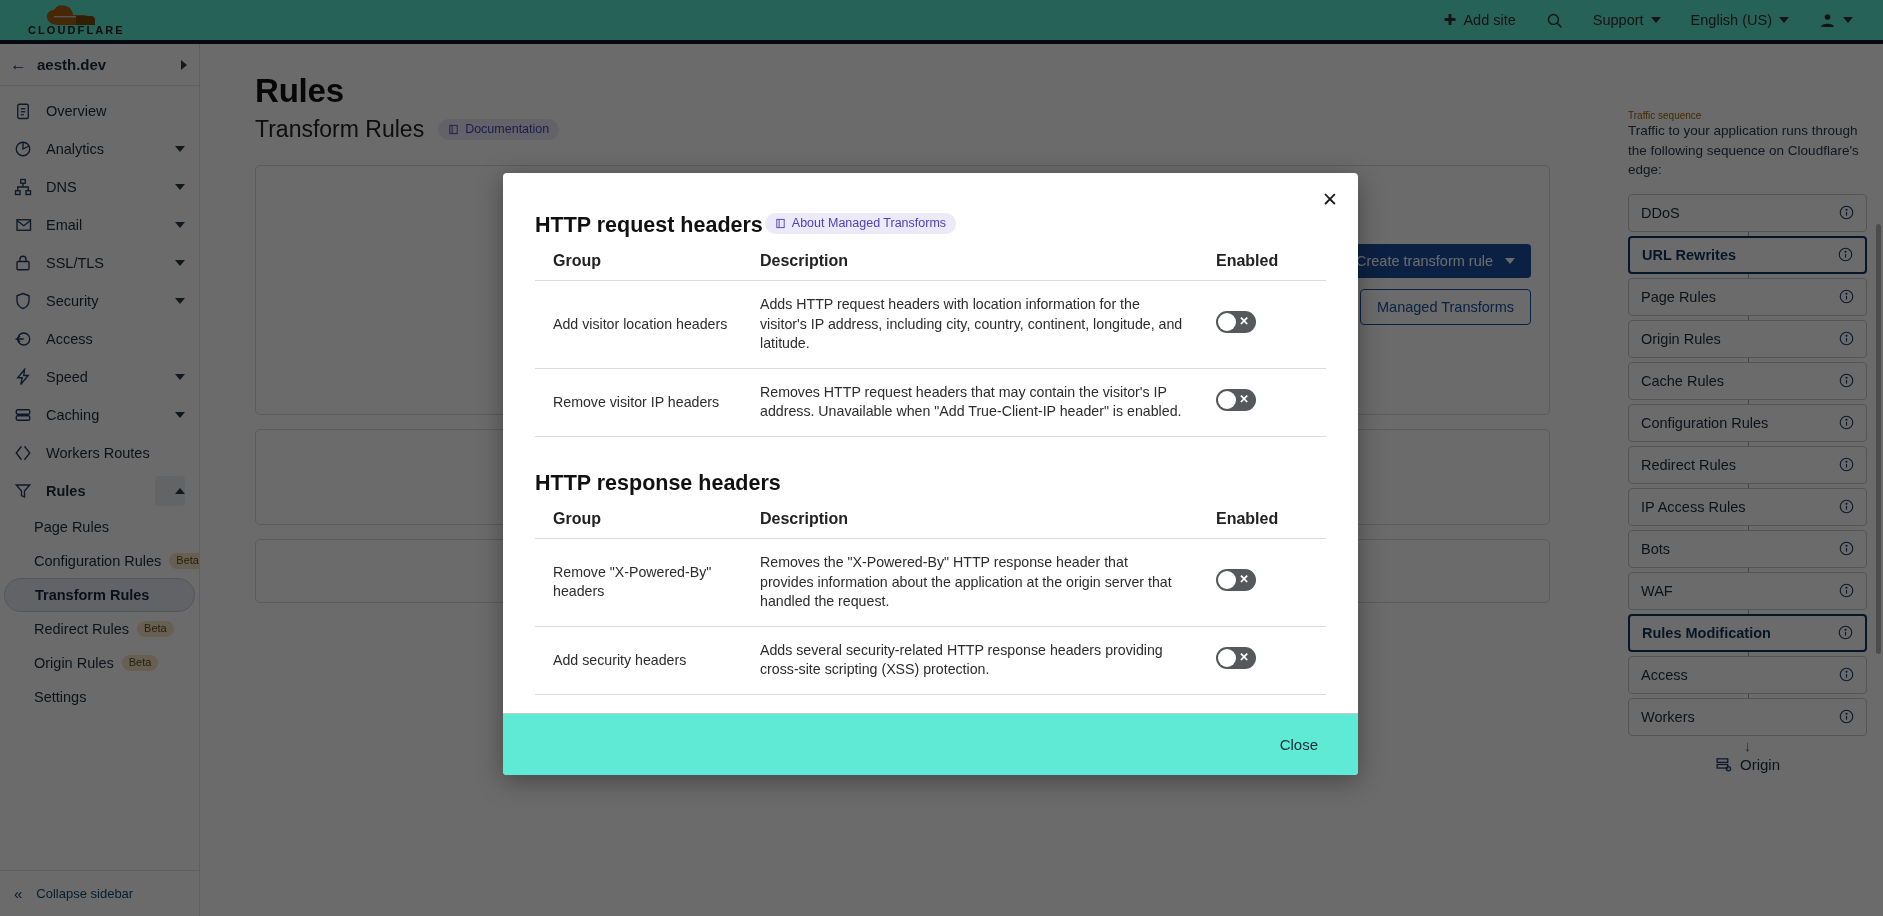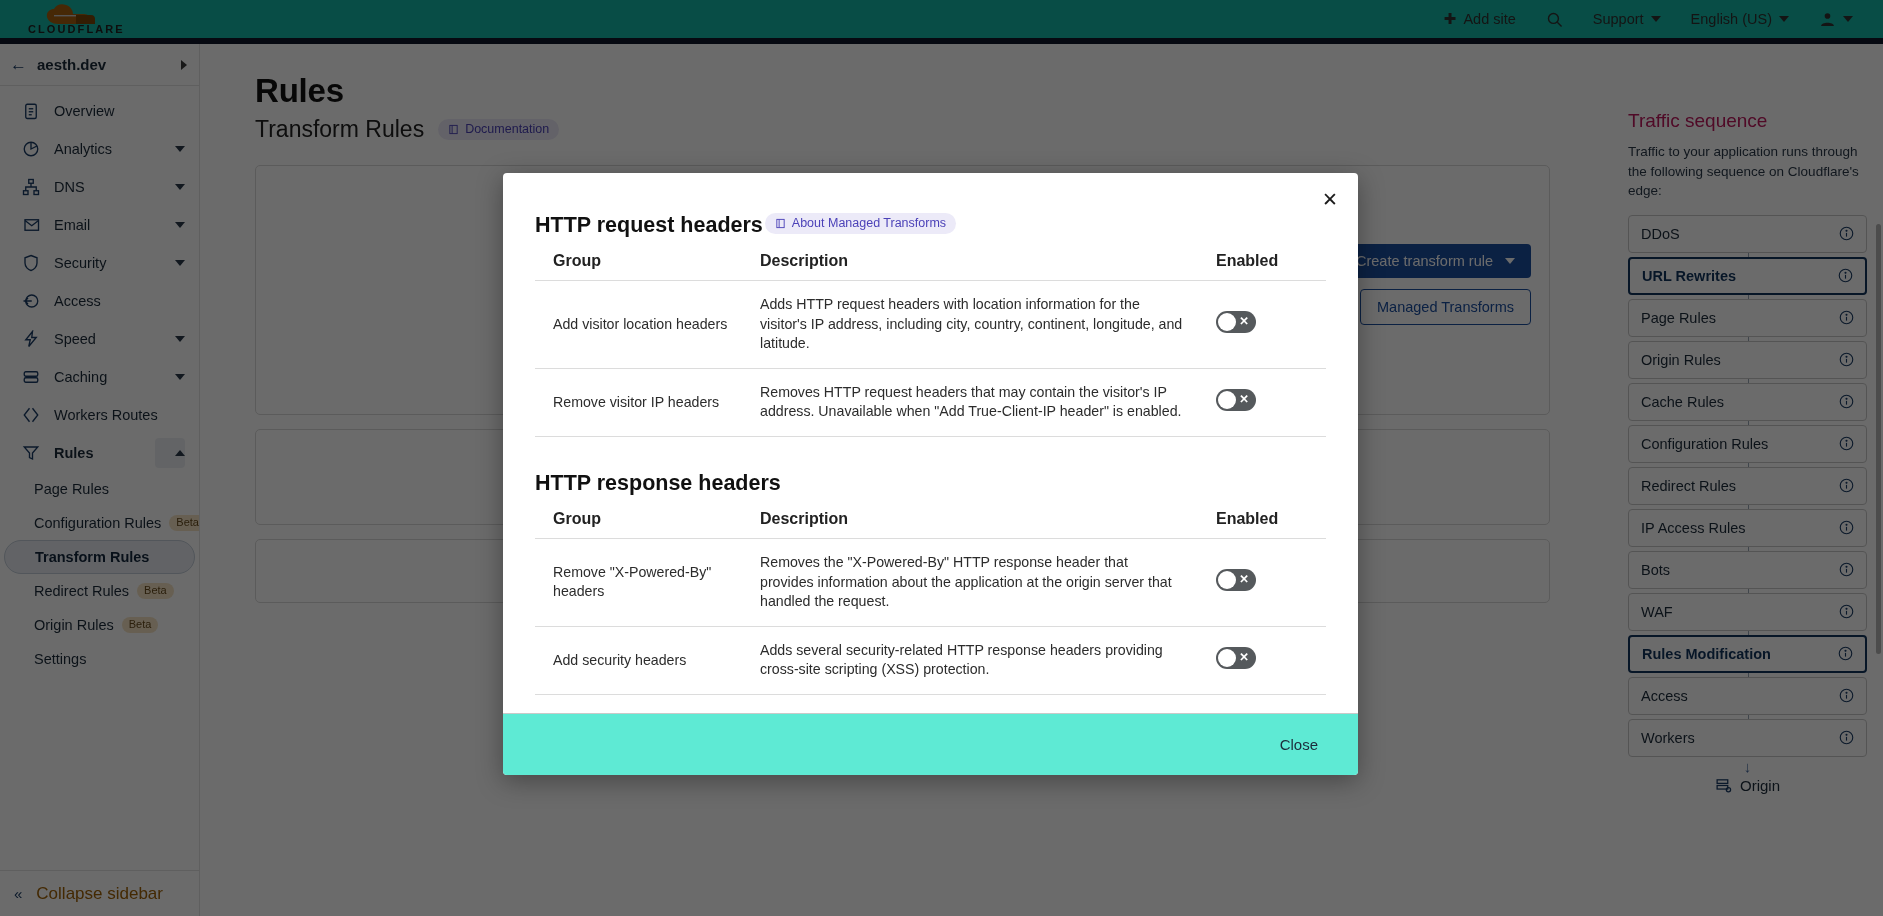--- a/index.html
+++ b/index.html
@@ -25,22 +25,22 @@
     inset: 0;
     display: flex;
     flex-direction: column;
     background: #ffffff;
   }
 
   
   .topbar {
     height: 44px;
     flex: 0 0 44px;
-    background: #14b8a6;
-    border-bottom: 6px solid #0f172a;
+    background: #5eead4;
+    border-bottom: 4px solid #0f172a;
     display: flex;
     align-items: center;
     padding: 0 20px;
     position: relative;
   }
   .cf-logo {
     display: flex;
     flex-direction: column;
     align-items: flex-start;
     margin-left: 8px;
@@ -103,21 +103,21 @@
     border-top: 5px solid transparent;
     border-bottom: 5px solid transparent;
     border-left: 6px solid #3a3a3a;
   }
 
   .nav { flex: 1 1 auto; overflow: hidden; padding-top: 6px; }
   .nav-item {
     height: 38px;
     display: flex;
     align-items: center;
-    padding: 0 14px 0 22px;
+    padding: 0 14px 0 14px;
     gap: 14px;
     cursor: pointer;
     position: relative;
   }
   .nav-ico {
     width: 18px; height: 18px;
     flex: 0 0 18px;
     display: flex; align-items: center; justify-content: center;
     color: #1c3d66;
   }
@@ -173,21 +173,21 @@
     flex: 0 0 46px;
     height: 46px;
     border-top: 1px solid #e3e3e3;
     display: flex;
     align-items: center;
     gap: 14px;
     padding: 0 14px;
     cursor: pointer;
   }
   .collapse-glyph { color: #1c3d66; font-size: 15px; line-height: 1; }
-  .collapse-label { font-size: 17px; color: #a16207; }
+  .collapse-label { font-size: 13px; color: #0c4a6e; }
 
   
   .main {
     flex: 1 1 auto;
     min-width: 0;
     padding: 28px 50px 0 55px;
     overflow: hidden;
     position: relative;
   }
   .page-title {
@@ -274,24 +274,23 @@
 
   
   .rail {
     width: 283px;
     flex: 0 0 283px;
     padding: 66px 16px 0 28px;
     overflow: hidden;
     position: relative;
   }
   .rail h3 {
-    font-size: 19px;
+    font-size: 10px;
     font-weight: normal;
-    color: #be185d;
-    margin-bottom: 10px;
+    color: #a16207;
   }
   .rail p {
     font-size: 13.5px;
     line-height: 1.45;
     color: #2b3a4a;
     margin-bottom: 14px;
   }
   .seq-list { display: flex; flex-direction: column; }
   .seq-node {
     border: 1px solid #c9c9c9;
@@ -578,20 +577,30 @@
             <span class="nav-ico">
               <svg viewBox="0 0 24 24" fill="none" stroke="currentColor" stroke-width="1.8">
                   <rect x="4" y="5" width="18" height="14"></rect>
                   <path d="M4 6 L13 13 L22 6"></path>
                 </svg>
             </span>
             <span class="nav-label">Email</span>
             <span class="nav-caret"></span>
           </div>
 
+          <div class="nav-item">
+            <span class="nav-ico">
+              <svg viewBox="0 0 24 24" fill="none" stroke="currentColor" stroke-width="1.8">
+                  <rect x="4" y="10" width="16" height="11" rx="1.5"></rect>
+                  <path d="M8 10 V7 a4 4 0 0 1 8 0 v3"></path>
+                </svg>
+            </span>
+            <span class="nav-label">SSL/TLS</span>
+            <span class="nav-caret"></span>
+          </div>
 
           <div class="nav-item">
             <span class="nav-ico">
               <svg viewBox="0 0 24 24" fill="none" stroke="currentColor" stroke-width="1.8">
                   <path d="M12 2 L20 5 V12 C20 17 16 21 12 22 C8 21 4 17 4 12 V5 Z"></path>
                 </svg>
             </span>
             <span class="nav-label">Security</span>
             <span class="nav-caret"></span>
           </div>

